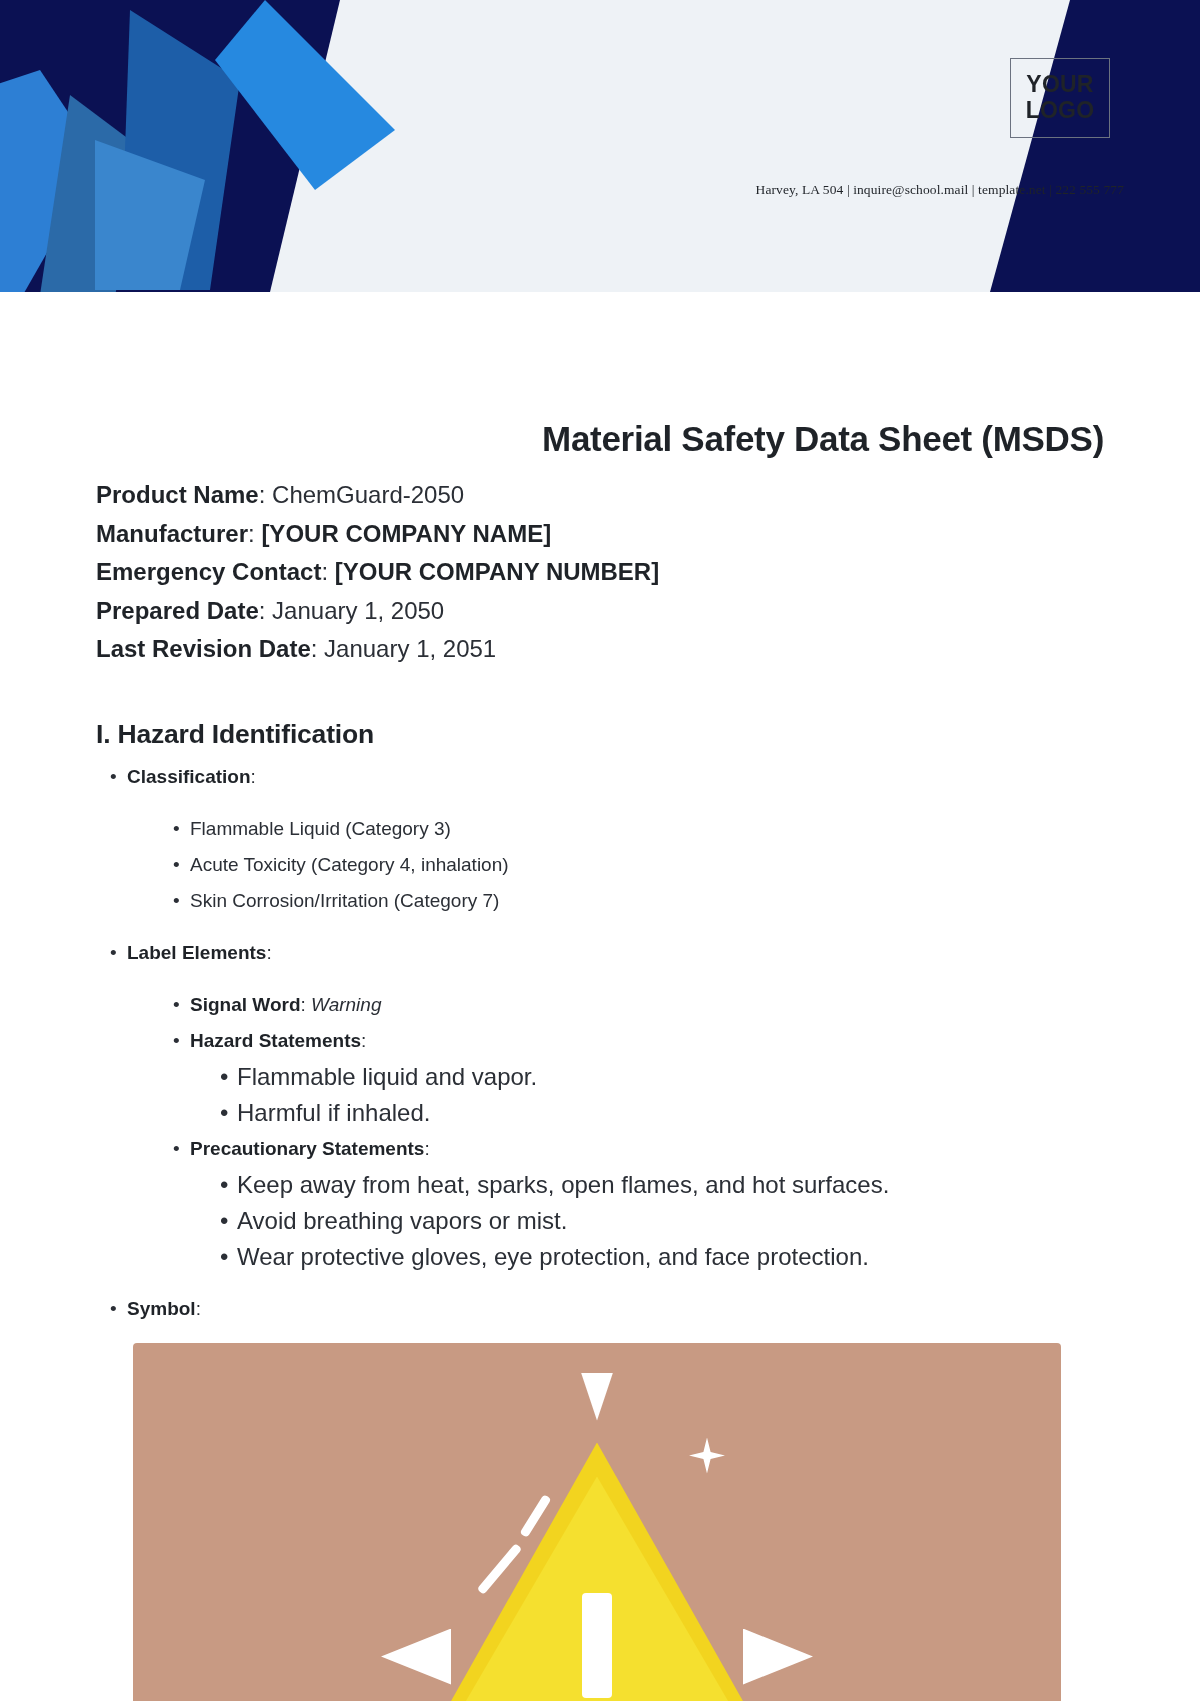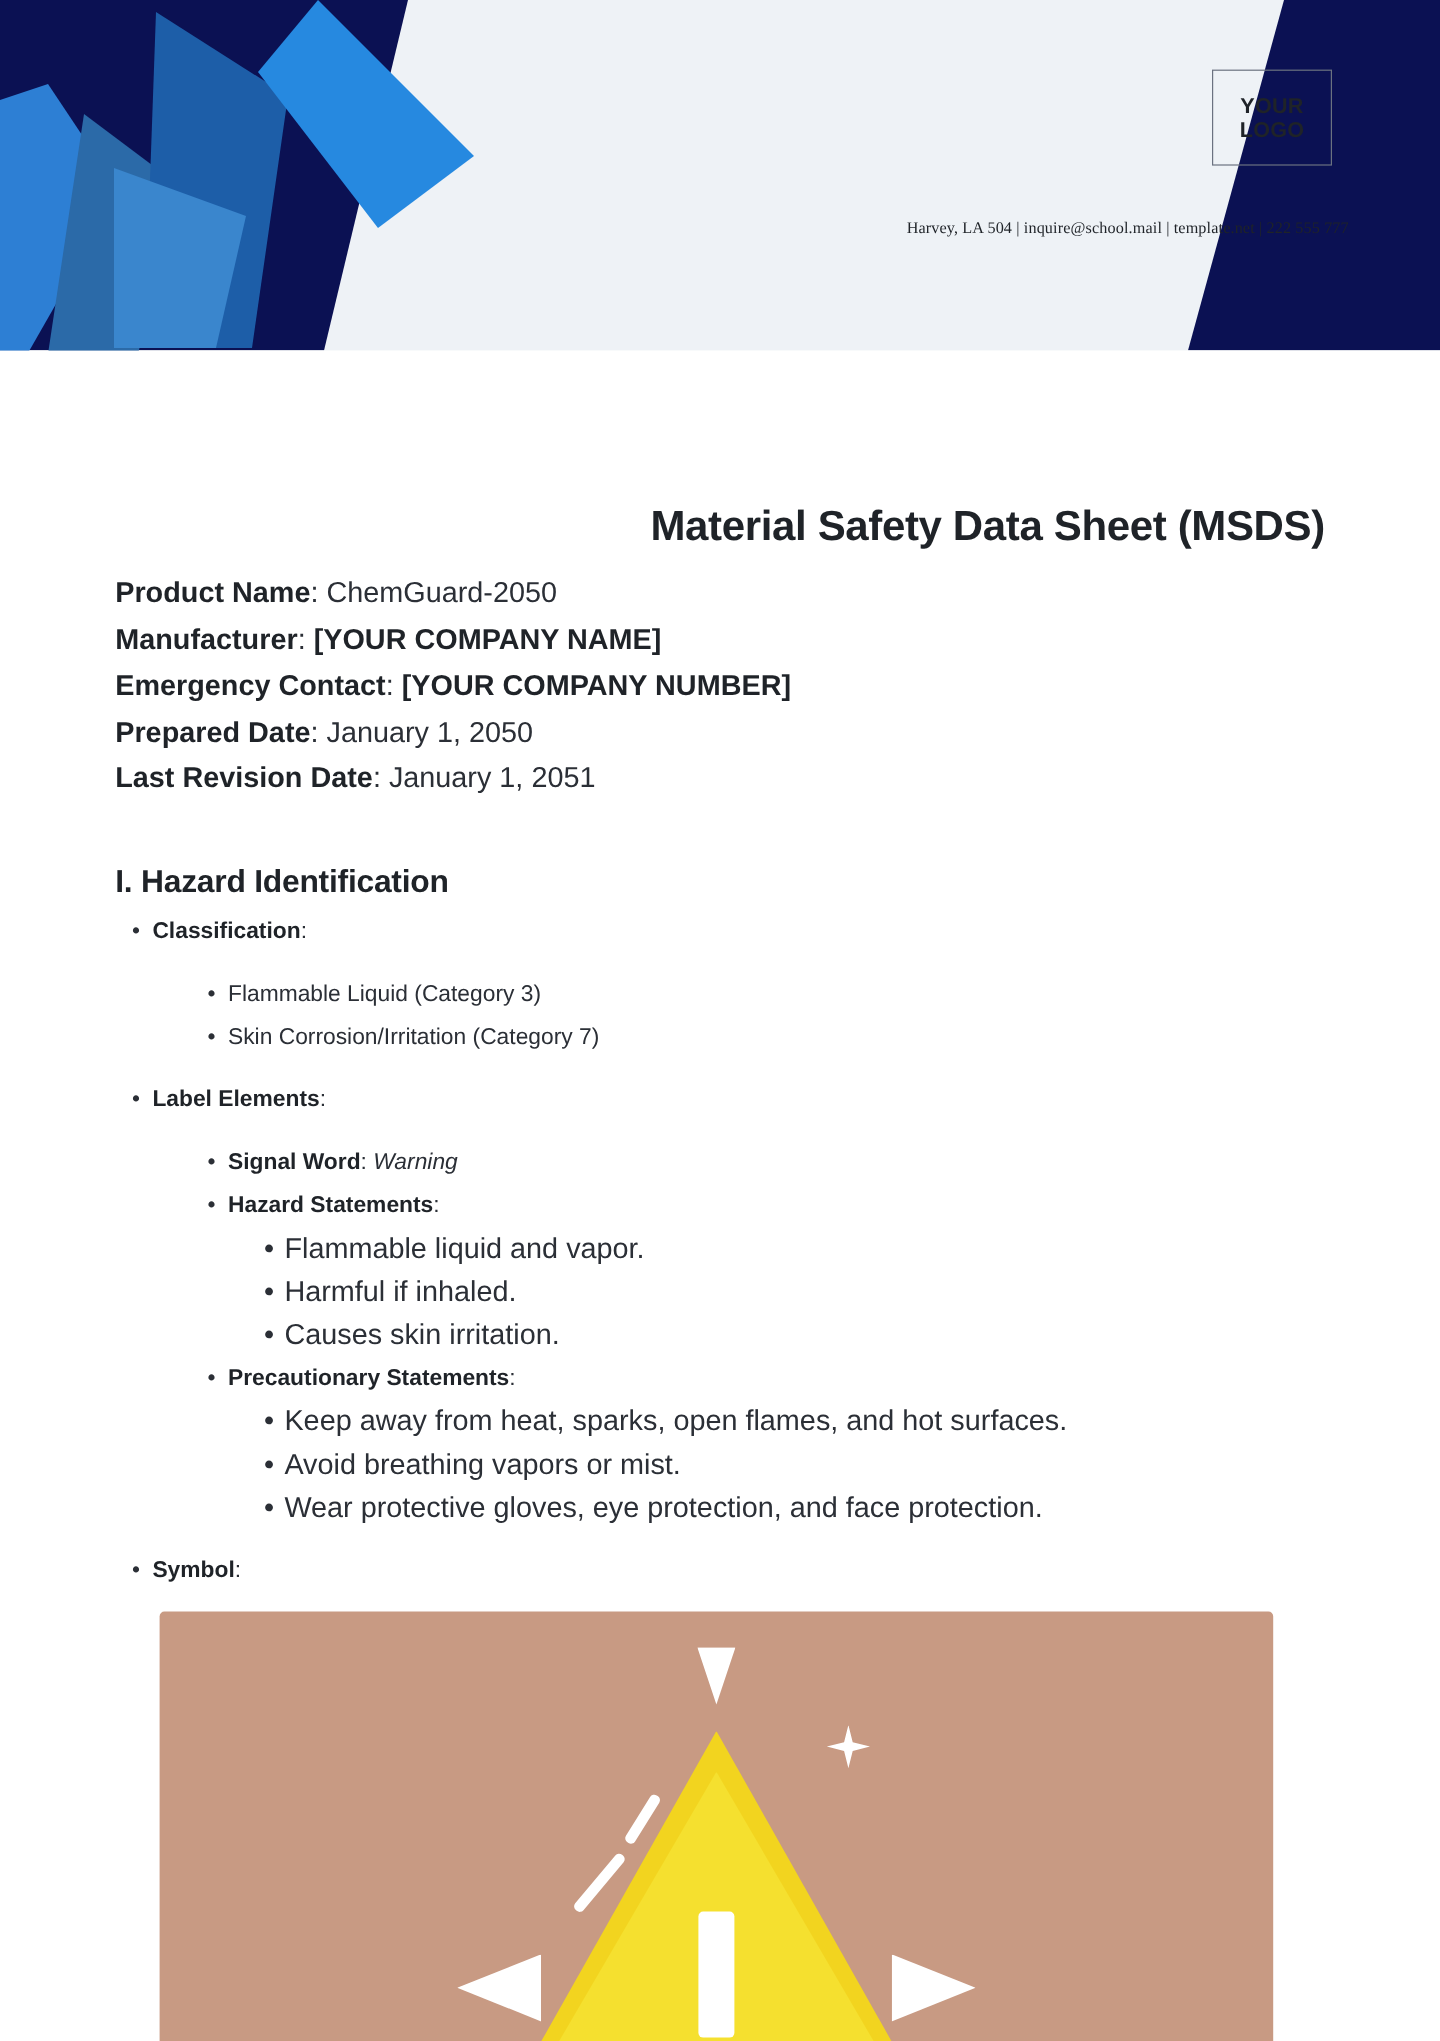--- a/index.html
+++ b/index.html
@@ -80,21 +80,21 @@
     width: 98px;
     height: 78px;
     border: 1px solid #6b7280;
     display: flex;
     flex-direction: column;
     align-items: center;
     justify-content: center;
     line-height: 1.12;
   }
   .logo-box span {
-    font-size: 18px;
+    font-size: 23px;
     font-weight: 700;
     color: #1f2328;
     letter-spacing: .2px;
   }
   .hdr-contact {
     position: absolute;
     right: 76px;
     top: 182px;
     font-size: 13.5px;
     color: #1f2328;
@@ -333,38 +333,38 @@
   </div>
 
   <h2 class="section">I. Hazard Identification</h2>
 
   <ul class="lvl1">
 
     <li>
       <span class="lbl">Classification</span>:
       <ul class="lvl2">
         <li>Flammable Liquid (Category 3)</li>
+        <li>Acute Toxicity (Category 4, inhalation)</li>
         <li>Skin Corrosion/Irritation (Category 7)</li>
       </ul>
     </li>
 
     <li>
       <span class="lbl">Label Elements</span>:
       <ul class="lvl2">
 
         <li>
           <span class="lbl">Signal Word</span>: <span class="italic">Warning</span>
         </li>
 
         <li>
           <span class="lbl">Hazard Statements</span>:
           <ul class="lvl3">
             <li>Flammable liquid and vapor.</li>
             <li>Harmful if inhaled.</li>
-            <li>Causes skin irritation.</li>
           </ul>
         </li>
 
         <li>
           <span class="lbl">Precautionary Statements</span>:
           <ul class="lvl3">
             <li>Keep away from heat, sparks, open flames, and hot surfaces.</li>
             <li>Avoid breathing vapors or mist.</li>
             <li>Wear protective gloves, eye protection, and face protection.</li>
           </ul>

